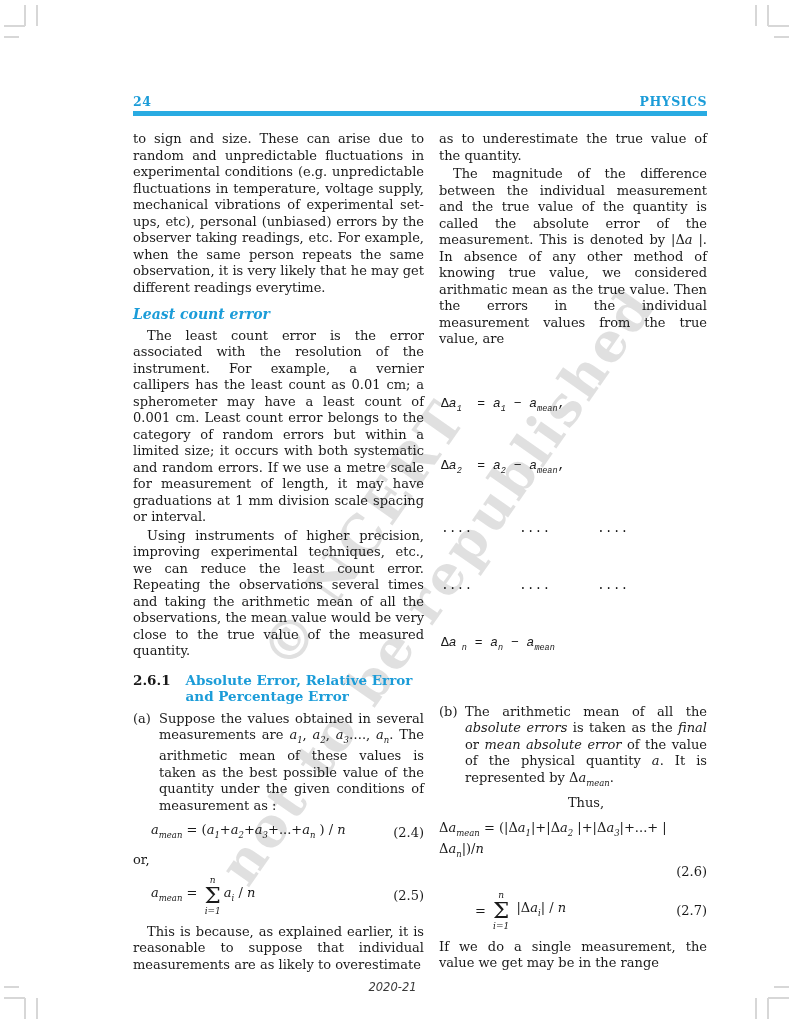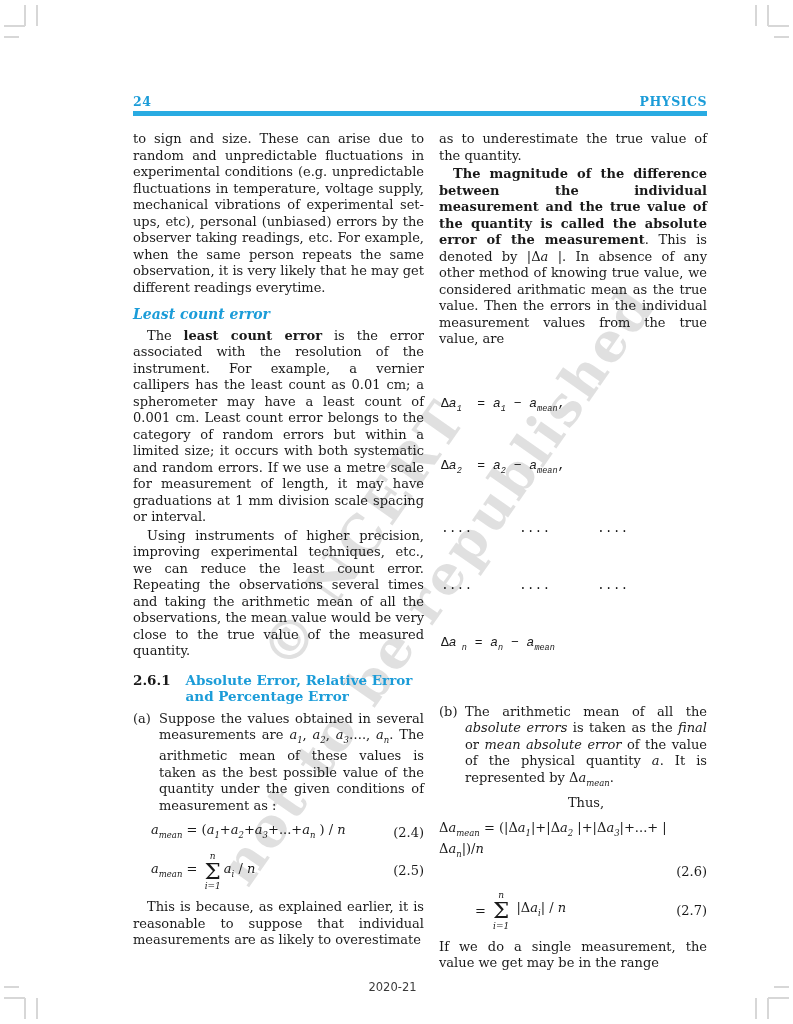--- a/index.html
+++ b/index.html
@@ -47,26 +47,26 @@
   .eq-ind{display:inline-block;width:18px;}
   .eq-num-line{text-align:right;margin:2px 0 8px 0;}
   .plain{text-align:left;margin:4px 0;}
   .eqlist{white-space:pre-wrap;text-align:left;margin:8px 0 8px 2px;line-height:19px;font-family:Liberation Mono, monospace;}
   .sum{display:inline-flex;flex-direction:column;align-items:center;line-height:1;margin:0 3px;vertical-align:middle;}
   .sum .sum-top{font-size:9px;font-style:italic;}
   .sum .sum-sigma{font-size:23px;line-height:.95;}
   .sum .sum-bot{font-size:9px;font-style:italic;}
   
   .seg-n{}
-  .seg-b{font-weight:bold;}
+  .seg-b{font-weight:normal;}
   .seg-i{font-style:italic;}
   .seg-sub{font-size:8.5px;font-style:italic;vertical-align:-0.45em;}
   
   .footer{position:absolute;left:0;right:8px;bottom:30px;text-align:center;
-    font-size:11.5px;color:#3a3a3a;z-index:1;font-family:"DejaVu Sans","Liberation Sans",sans-serif;}
+    font-size:11.5px;color:#3a3a3a;z-index:1;font-family:"DejaVu Sans","Liberation Sans",sans-serif;font-style:italic;}
 </style>
 </head>
 <body>
 
 <div class="page">
 
   <div class="crop" style="left:24px;top:5px;width:1.5px;height:21px;"></div>
   <div class="crop" style="left:36px;top:5px;width:1.5px;height:21px;"></div>
   <div class="crop" style="left:4px;top:25px;width:21px;height:1.5px;"></div>
   <div class="crop" style="left:4px;top:36px;width:15px;height:1.5px;"></div>
@@ -115,20 +115,21 @@
           <span class="lbl">(a)</span>
           <span class="bod"><span class="seg-n">Suppose the values obtained in several measurements are </span><span class="seg-i">a</span><span class="seg-sub">1</span><span class="seg-n">, </span><span class="seg-i">a</span><span class="seg-sub">2</span><span class="seg-n">, </span><span class="seg-i">a</span><span class="seg-sub">3</span><span class="seg-n">…., </span><span class="seg-i">a</span><span class="seg-sub">n</span><span class="seg-n">. The arithmetic mean of these values is taken as the best possible value of the quantity under the given conditions of measurement as :</span></span>
         </div>
 
         <div class="eq">
           <span class="eq-ind"></span>
           <span><span class="seg-i">a</span><span class="seg-sub">mean</span><span class="seg-n"> = (</span><span class="seg-i">a</span><span class="seg-sub">1</span><span class="seg-n">+</span><span class="seg-i">a</span><span class="seg-sub">2</span><span class="seg-n">+</span><span class="seg-i">a</span><span class="seg-sub">3</span><span class="seg-n">+...+</span><span class="seg-i">a</span><span class="seg-sub">n</span><span class="seg-n"> ) / </span><span class="seg-i">n</span></span>
           <span class="fill">(2.4)</span>
         </div>
 
+        <div class="plain">or,</div>
 
         <div class="eq">
           <span class="eq-ind"></span>
           <span><span class="seg-i">a</span><span class="seg-sub">mean</span><span class="seg-n"> = </span></span>
           <span class="sum">
             <span class="sum-top">n</span>
             <span class="sum-sigma">Σ</span>
             <span class="sum-bot">i=1</span>
           </span>
           <span><span class="seg-i">a</span><span class="seg-sub">i</span><span class="seg-n"> / </span><span class="seg-i">n</span></span>

